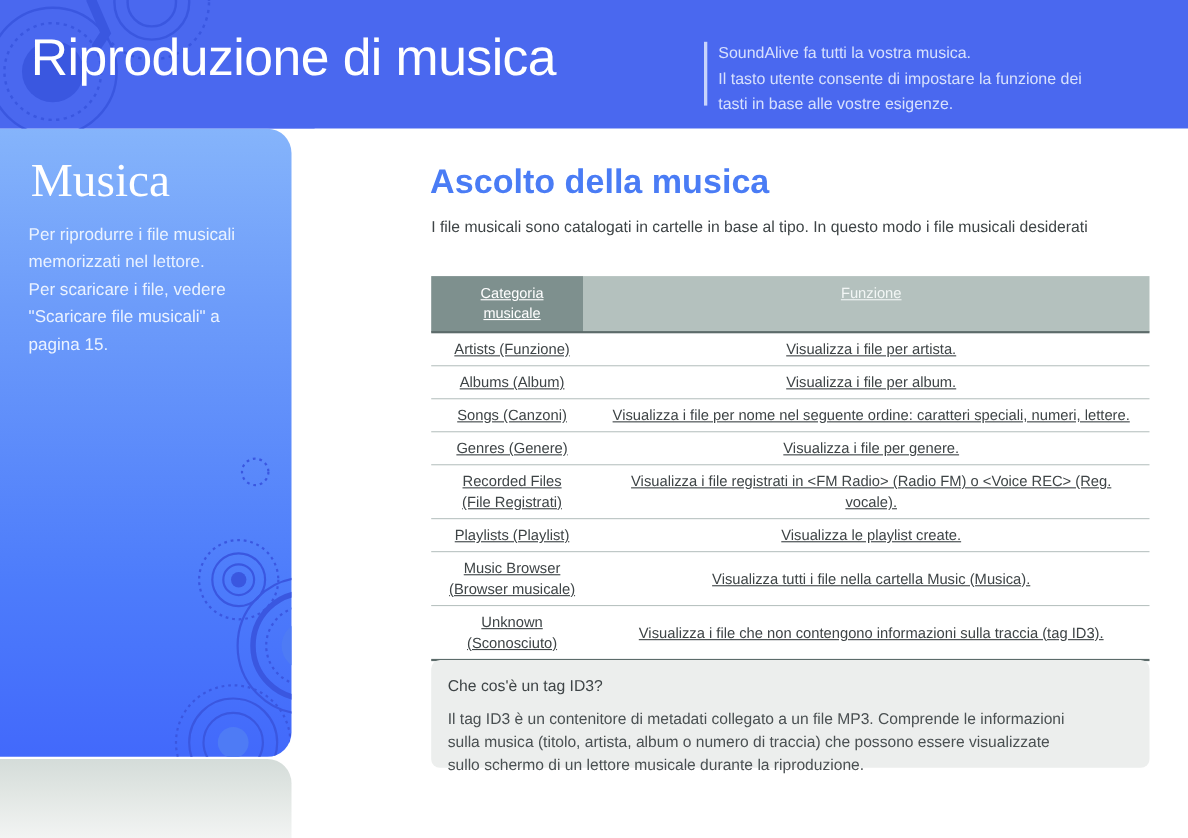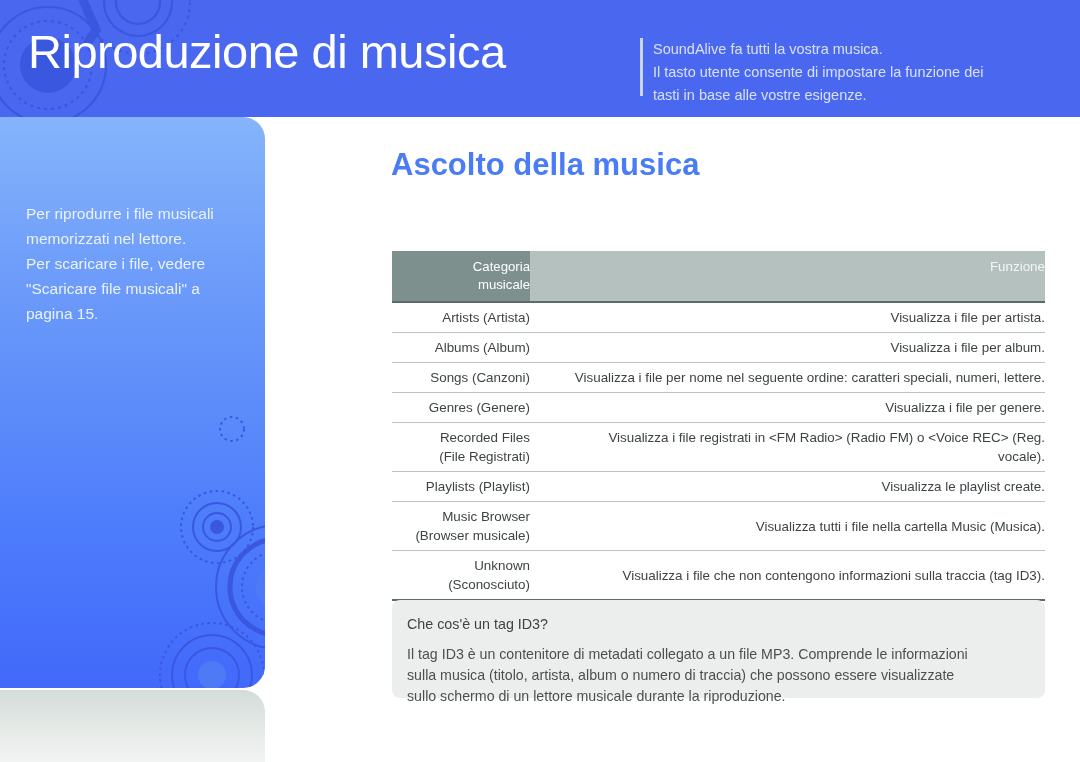--- a/index.html
+++ b/index.html
@@ -71,22 +71,23 @@
   .intro div{white-space:nowrap;}
 
   
   .tbl{
     position:absolute;left:106px;top:134px;width:653px;
     border-collapse:collapse;table-layout:fixed;
   }
   .tbl col.c1{width:138px;}
   .tbl col.c2{width:515px;}
   .tbl th,.tbl td{
-    padding:0;vertical-align:middle;text-align:right;
+    padding:0;vertical-align:middle;text-align:center;
     font-weight:normal;
+    text-decoration:underline;
   }
   .th1{
     background:#7e908e;color:#ffffff;
     font-size:13.2px;line-height:18px;
     padding:7px 0 7px 9px !important;
     border-bottom:2px solid #5c6b6a;
   }
   .th2{
     background:#b4c1be;color:#f2f6f5;
     font-size:13.4px;line-height:18px;
@@ -165,57 +166,59 @@
         <circle cx="158" cy="180" r="36" stroke-dasharray="2.5 3.5"></circle>
         <circle cx="92" cy="268" r="52" stroke-dasharray="2.5 3.5"></circle>
         <circle cx="92" cy="268" r="40"></circle>
         <circle cx="92" cy="268" r="27"></circle>
       </g>
       <circle cx="97" cy="120" r="7" fill="#3a57e0"></circle>
       <circle cx="158" cy="180" r="22" fill="#4e7bf5"></circle>
       <circle cx="92" cy="268" r="14" fill="#4e7bf5"></circle>
     </svg>
 
+    <div class="sidebar-title">Musica</div>
 
     <div class="sidebar-body">
       <div>Per riprodurre i file musicali</div>
       <div>memorizzati nel lettore.</div>
       <div>Per scaricare i file, vedere</div>
       <div>"Scaricare file musicali" a</div>
       <div>pagina 15.</div>
     </div>
   </div>
 
   <div class="grey-block"></div>
 
   <div class="content">
 
     <div class="h2">Ascolto della musica</div>
 
     <div class="intro">
+      <div>I file musicali sono catalogati in cartelle in base al tipo. In questo modo i file musicali desiderati</div>
     </div>
 
     <table class="tbl">
       <colgroup>
           <col class="c1">
           <col class="c2">
         </colgroup>
       <thead>
         <tr>
           <th class="th1">
             <span>Categoria</span><br>
             <span>musicale</span>
           </th>
           <th class="th2">Funzione</th>
         </tr>
       </thead>
       <tbody>
         <tr>
           <td class="cat fn-mid">
-            <span>Artists (Artista)</span>
+            <span>Artists (Funzione)</span>
           </td>
           <td class="fn fn-mid">
             <span>Visualizza i file per artista.</span>
           </td>
         </tr>
         <tr>
           <td class="cat fn-mid">
             <span>Albums (Album)</span>
           </td>
           <td class="fn fn-mid">

